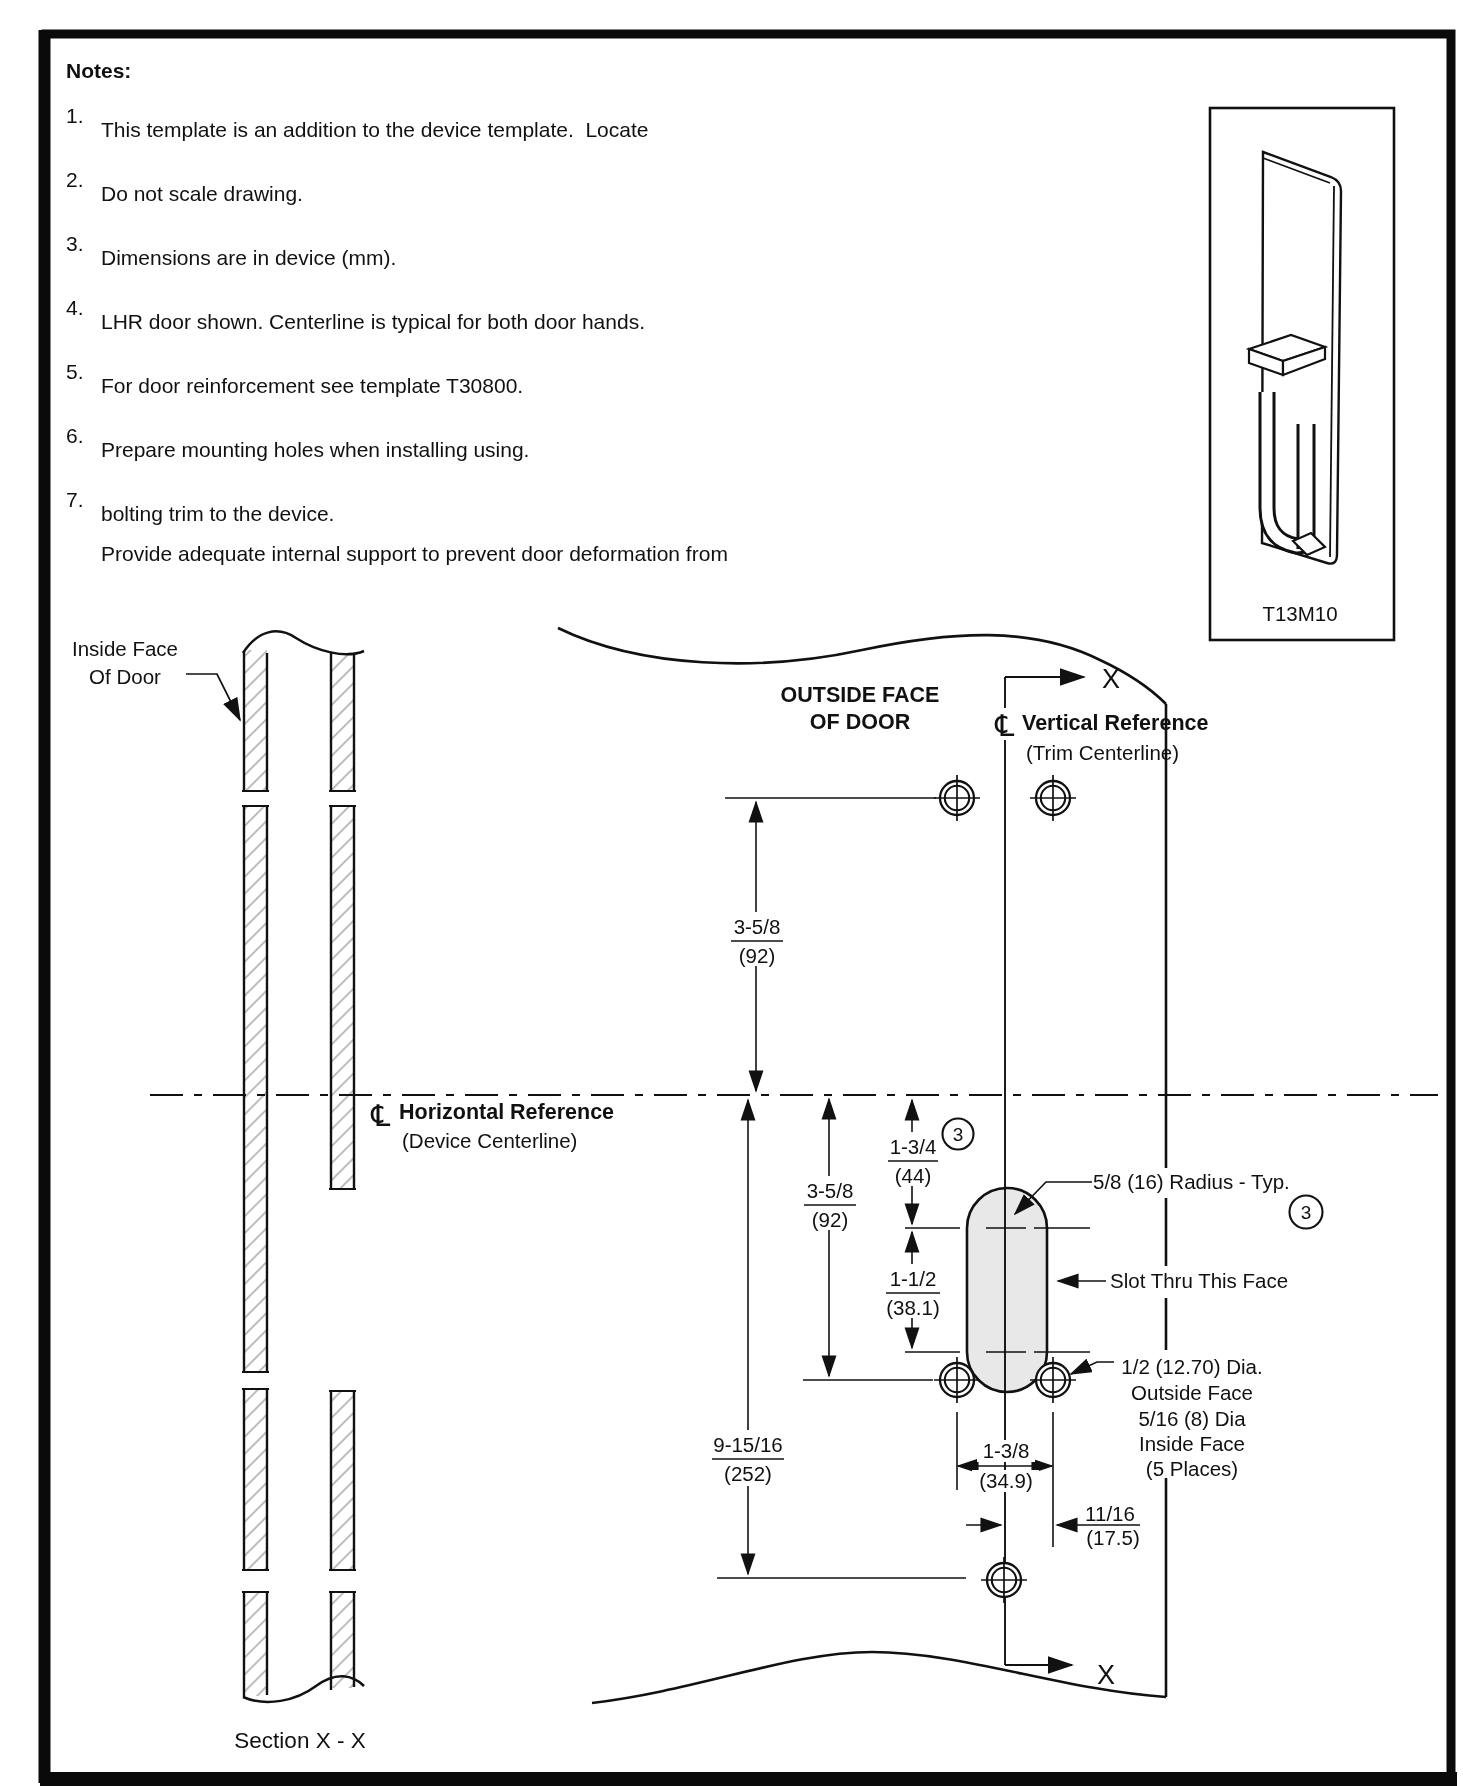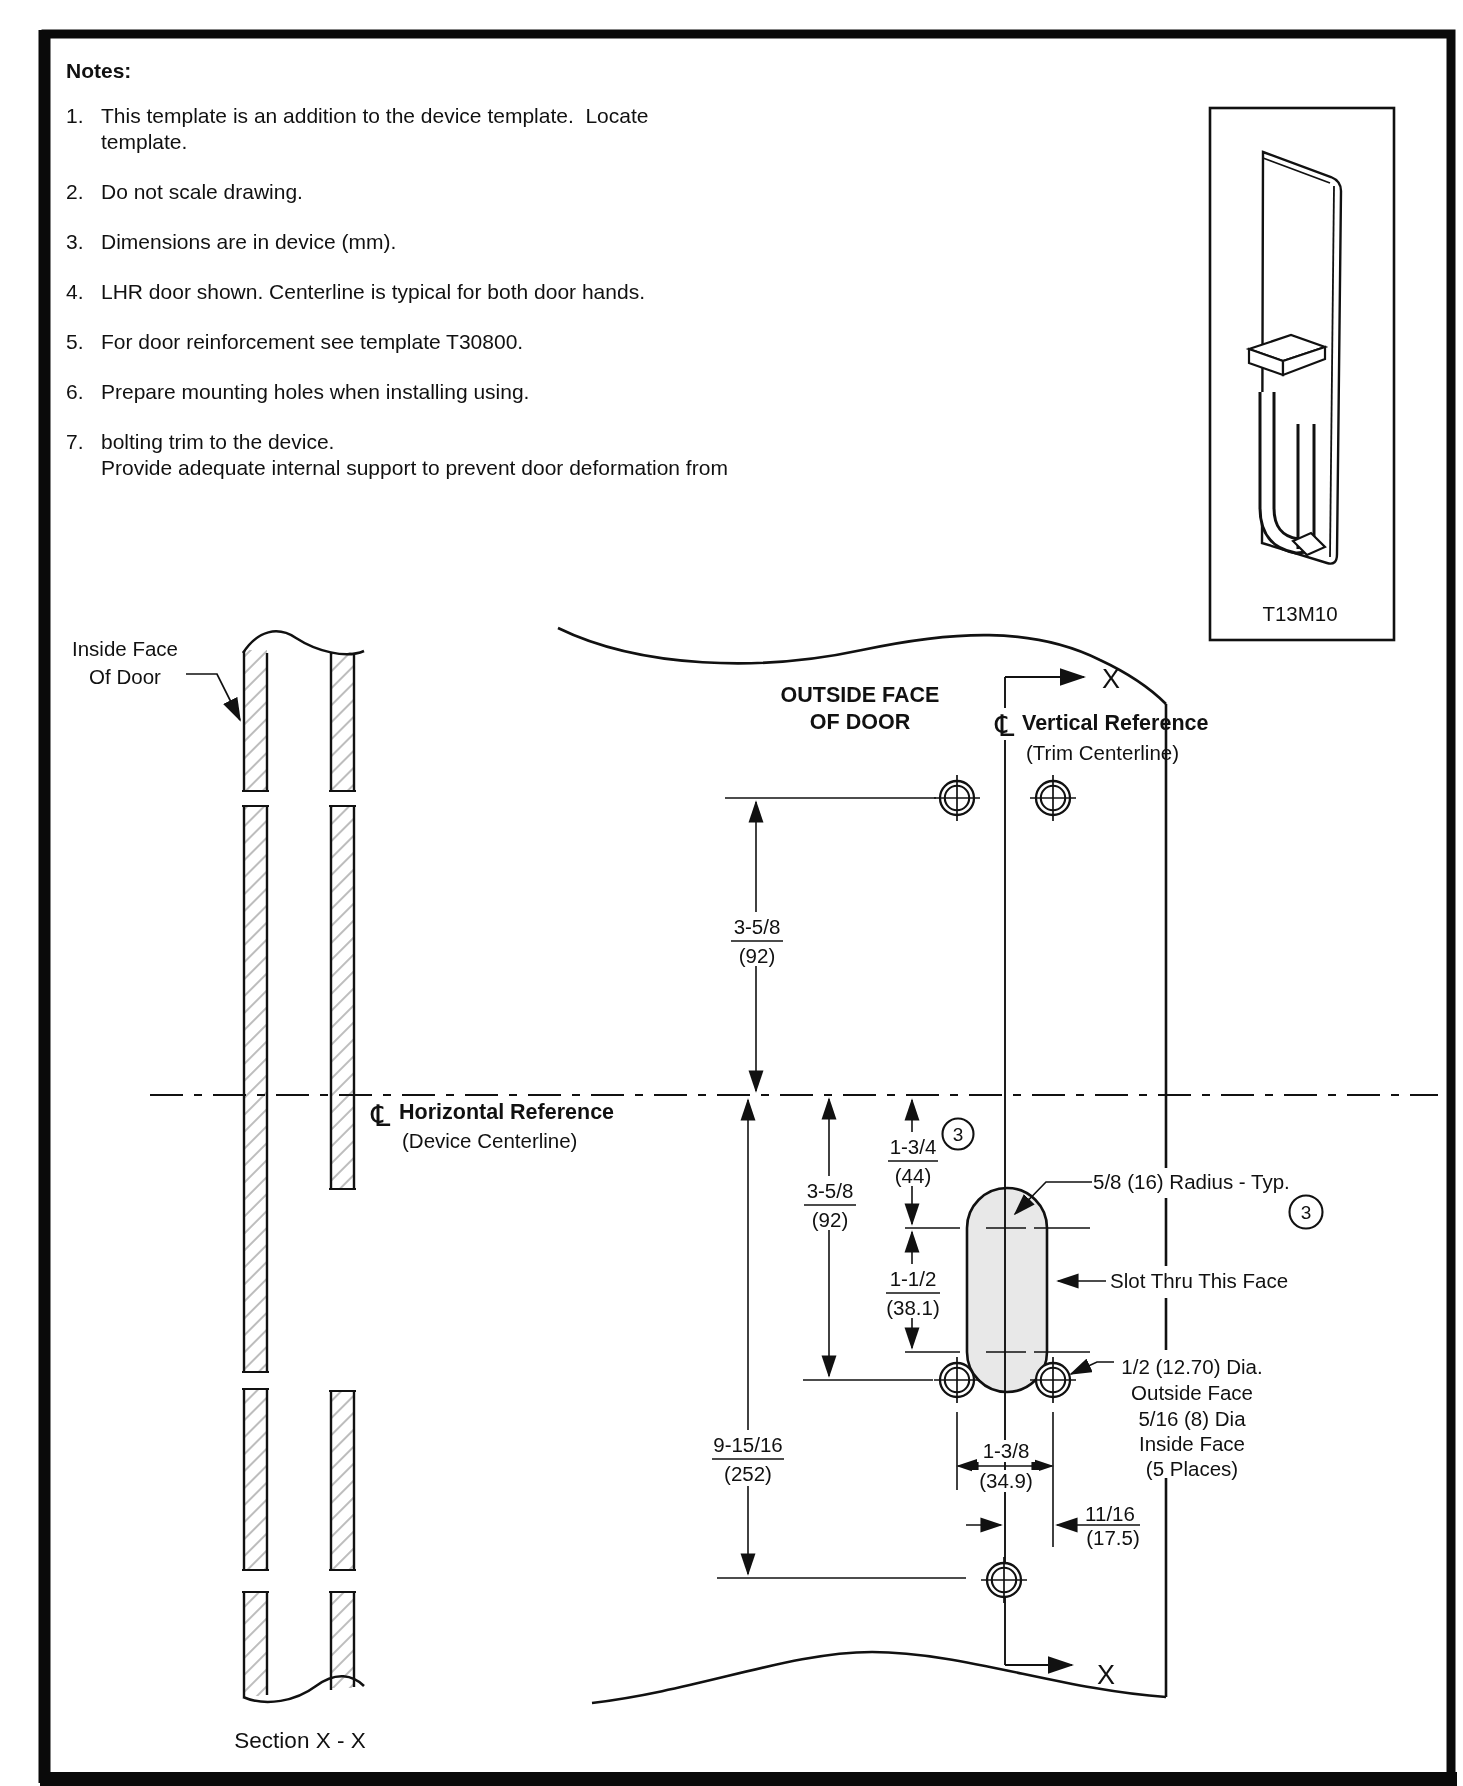--- a/index.html
+++ b/index.html
@@ -4,21 +4,21 @@
 <style>
   html,body{margin:0;padding:0;background:#fff;}
   .page{position:relative;width:1463px;height:1786px;background:#fff;overflow:hidden;
         font-family:"Liberation Sans","DejaVu Sans",sans-serif;color:#111;}
   .drawing{position:absolute;left:0;top:0;}
   .notes{position:absolute;left:66px;top:58px;width:780px;font-size:21px;line-height:26px;}
   .notes-heading{font-weight:bold;margin-bottom:19px;}
   .note{display:flex;margin-bottom:24px;}
   .note-num{width:35px;flex:0 0 35px;}
   .note-lines{flex:1;}
-  .note-line{white-space:pre;}
+  .note-line{white-space:pre;margin-top:14px;}
   svg text{font-family:"Liberation Sans","DejaVu Sans",sans-serif;fill:#111;}
   .t20{font-size:20.5px;}
   .t21b{font-size:21.5px;font-weight:bold;}
   .t22{font-size:22.5px;}
   .t27{font-size:27px;}
   .t30{font-size:30px;}
   .t19{font-size:19px;}
 </style>
 </head>
 <body>
@@ -244,21 +244,20 @@
     </g>
   </svg>
 
   <div class="notes">
     <div class="notes-heading">Notes:</div>
 
     <div class="note">
       <div class="note-num">1.</div>
       <div class="note-lines">
         <div class="note-line">This template is an addition to the device template.  Locate</div>
-        <div class="note-line">template.</div>
       </div>
     </div>
 
     <div class="note">
       <div class="note-num">2.</div>
       <div class="note-lines">
           <div class="note-line">Do not scale drawing.</div>
         </div>
     </div>
 

